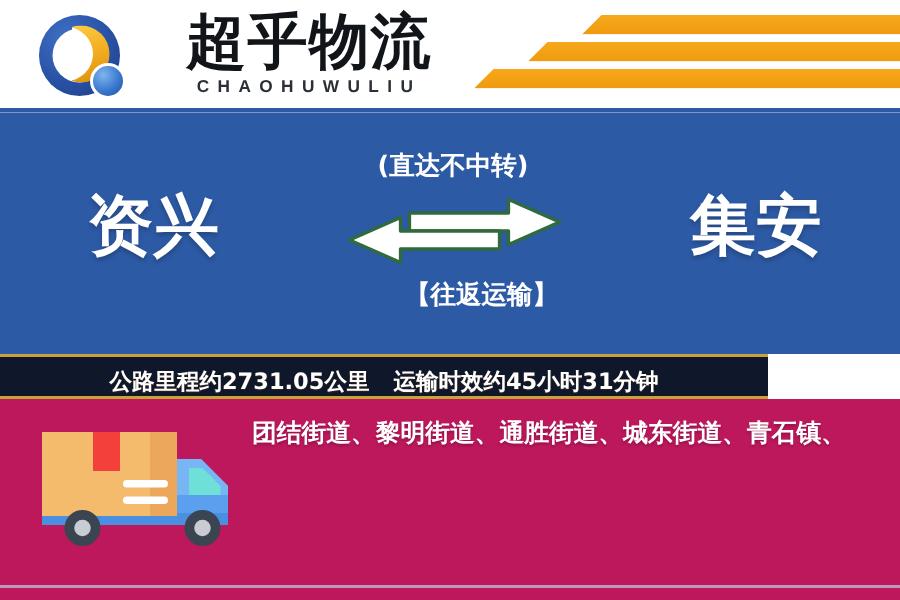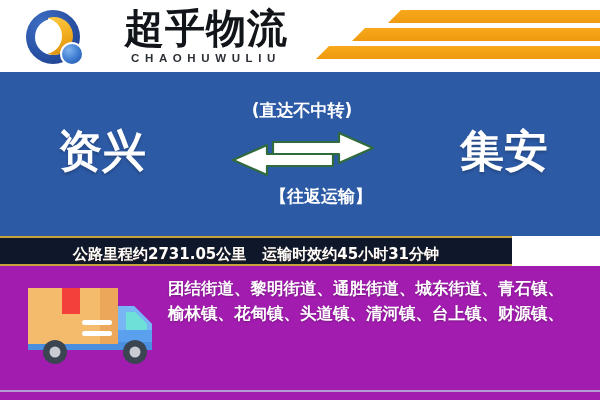--- a/index.html
+++ b/index.html
@@ -86,21 +86,21 @@
     background:#0f172a;border-top:2px solid #caa23a;border-bottom:2px solid #caa23a;
     box-sizing:border-box;display:flex;align-items:flex-end;justify-content:center;gap:16px;
   }
   .infotxt{
     font-family:"DejaVu Sans","Liberation Sans",sans-serif;
     color:#ffffff;font-size:15px;font-weight:700;white-space:nowrap;
     text-shadow:0 1px 1px rgba(120,70,0,.35);
   }
 
   
-  .coverage{position:absolute;left:0;top:266px;width:600px;height:134px;background:#a21caf;}
+  .coverage{position:absolute;left:0;top:266px;width:600px;height:134px;background:#be185d;}
   .coverage-rule{position:absolute;left:0;bottom:8px;width:600px;height:2px;background:#b9c6dd;opacity:.75;}
 
   .truck{position:absolute;left:22px;top:12px;width:140px;height:86px;}
   .truck-svg{display:block;width:140px;height:86px;}
 
   .arealist{
     position:absolute;left:168px;top:10px;width:414px;
     font-family:"DejaVu Sans","Liberation Sans",sans-serif;
     color:#ffffff;font-size:16.5px;font-weight:700;line-height:25px;
     text-shadow:0 1px 2px rgba(0,0,0,.25);
@@ -184,19 +184,18 @@
 
         <circle cx="33" cy="74" r="12" fill="#3b4552"></circle>
         <circle cx="33" cy="74" r="5.5" fill="#c9cdd3"></circle>
         <circle cx="113" cy="74" r="12" fill="#3b4552"></circle>
         <circle cx="113" cy="74" r="5.5" fill="#c9cdd3"></circle>
       </svg>
     </div>
 
     <div class="arealist">
       <div class="arealine">团结街道、黎明街道、通胜街道、城东街道、青石镇、</div>
-      <div class="arealine">榆林镇、花甸镇、头道镇、清河镇、台上镇、财源镇、</div>
     </div>
 
     <div class="coverage-rule"></div>
   </div>
 
 </div>
 
 </body></html>

